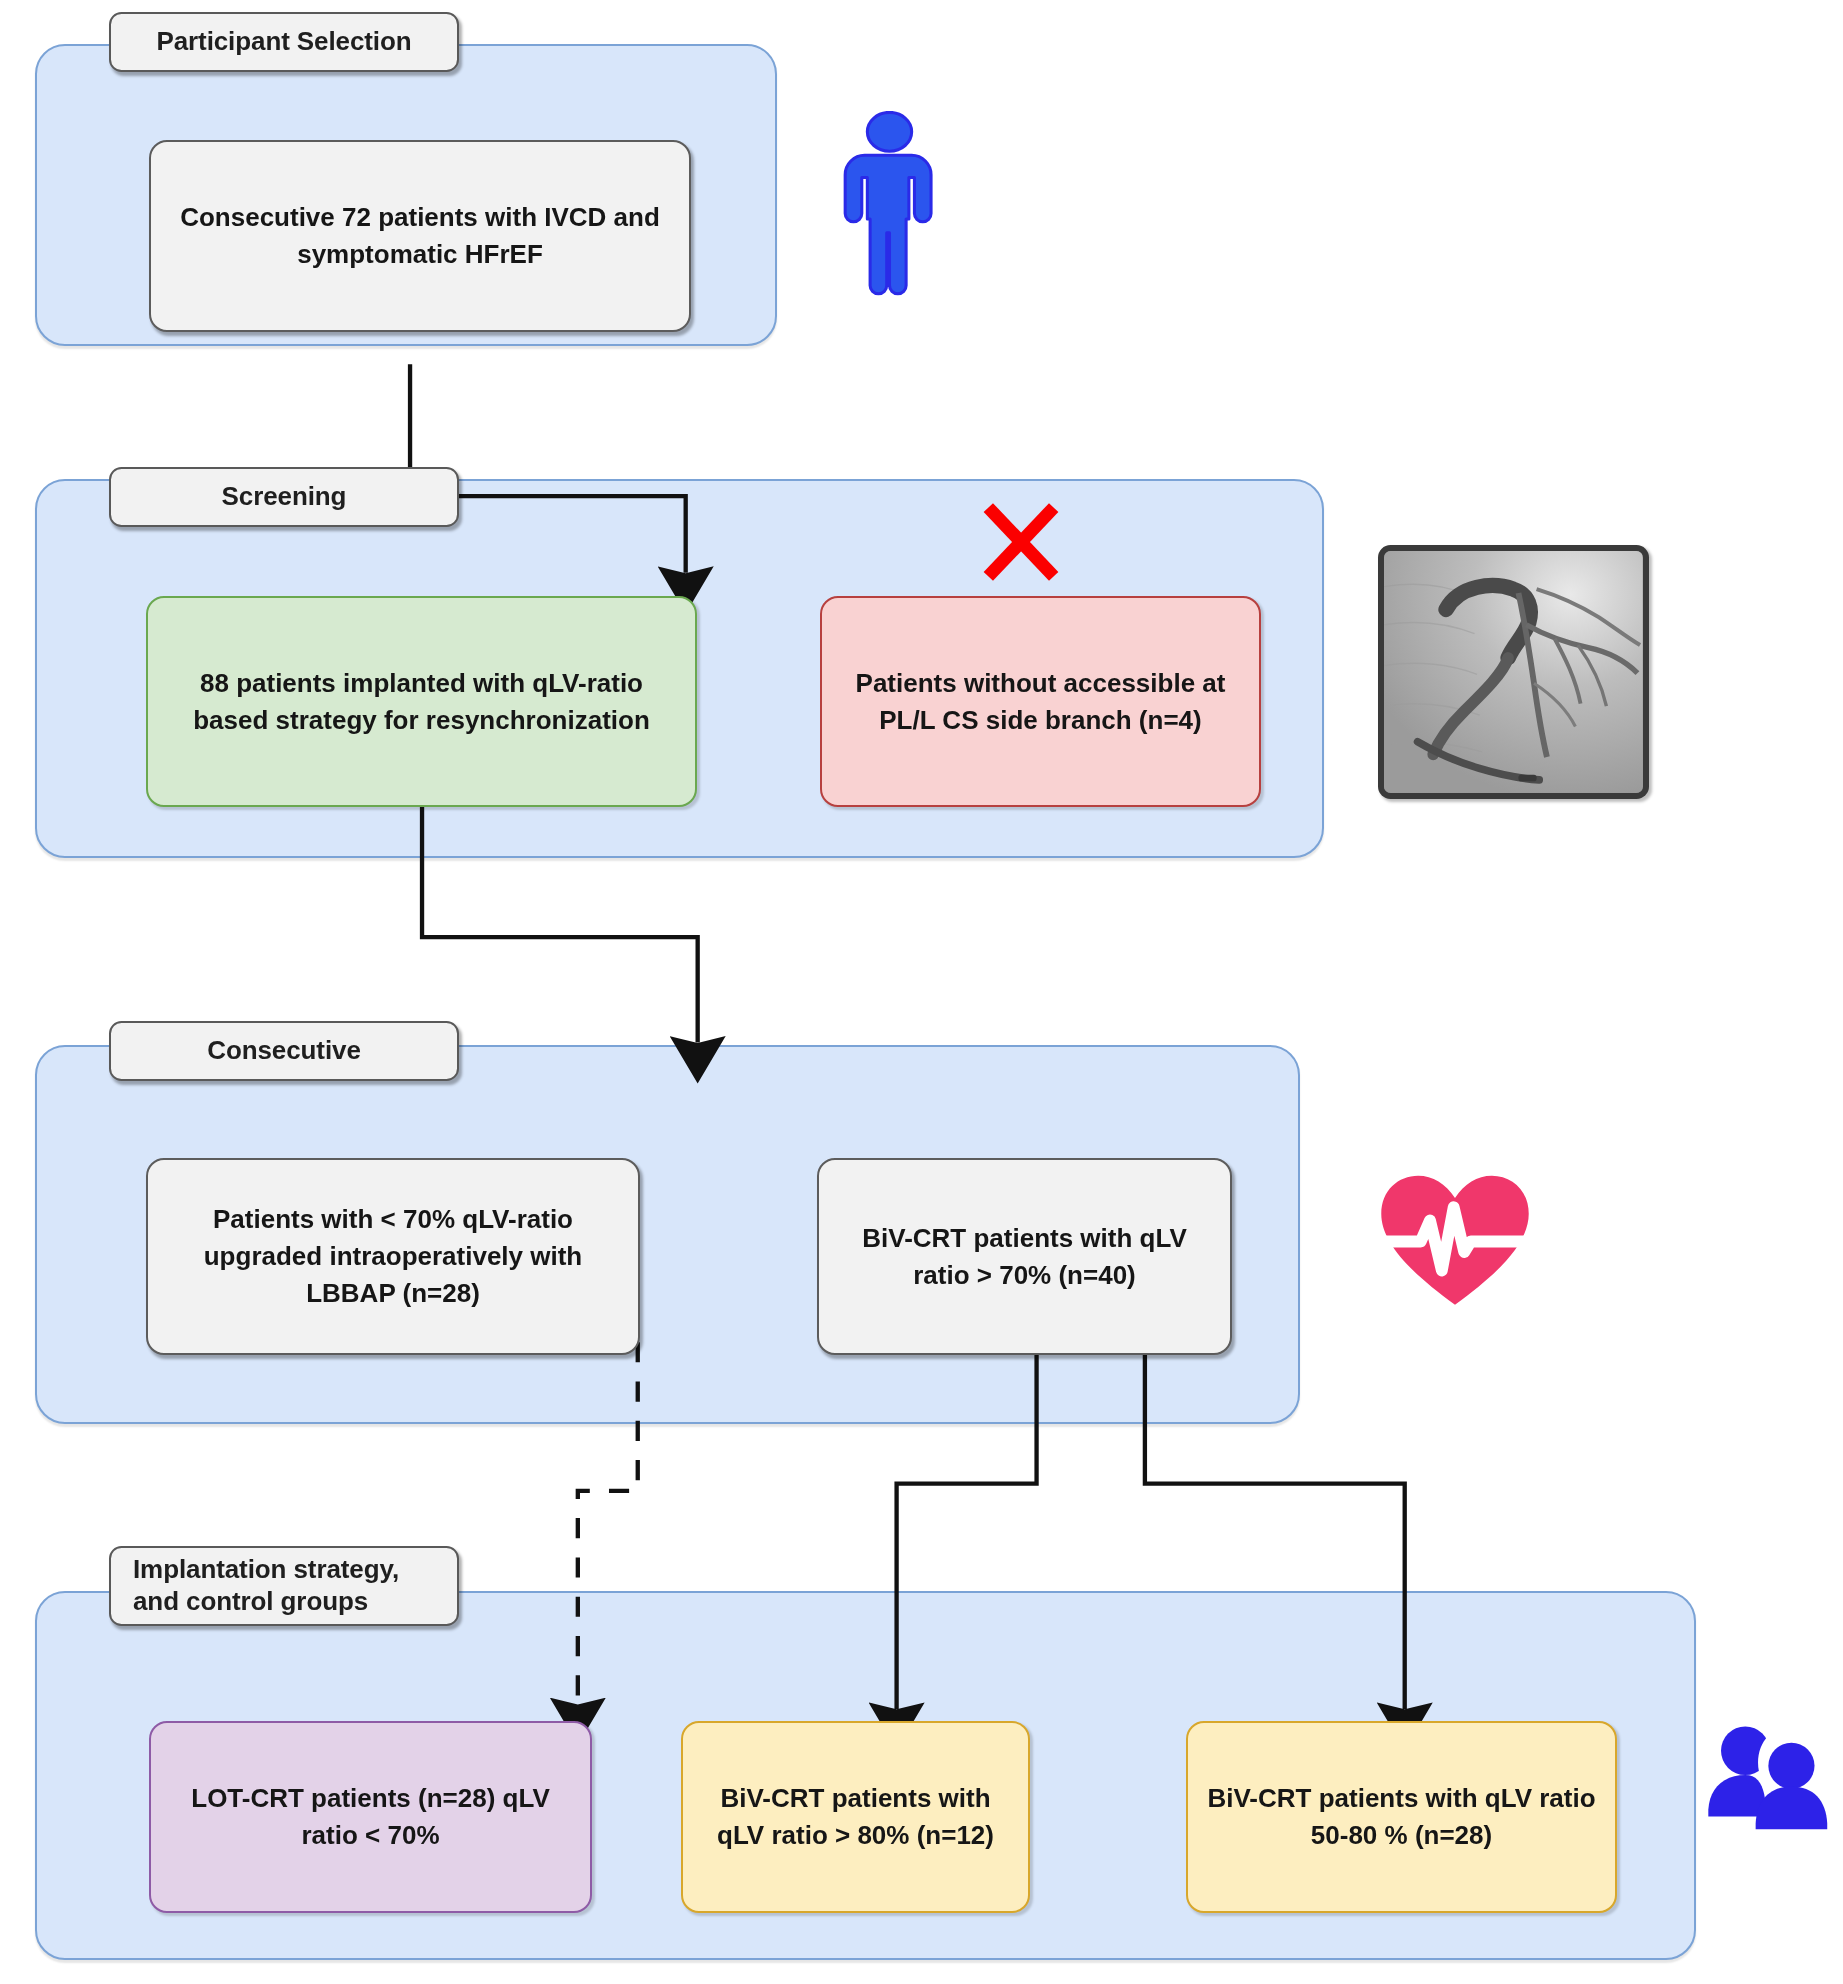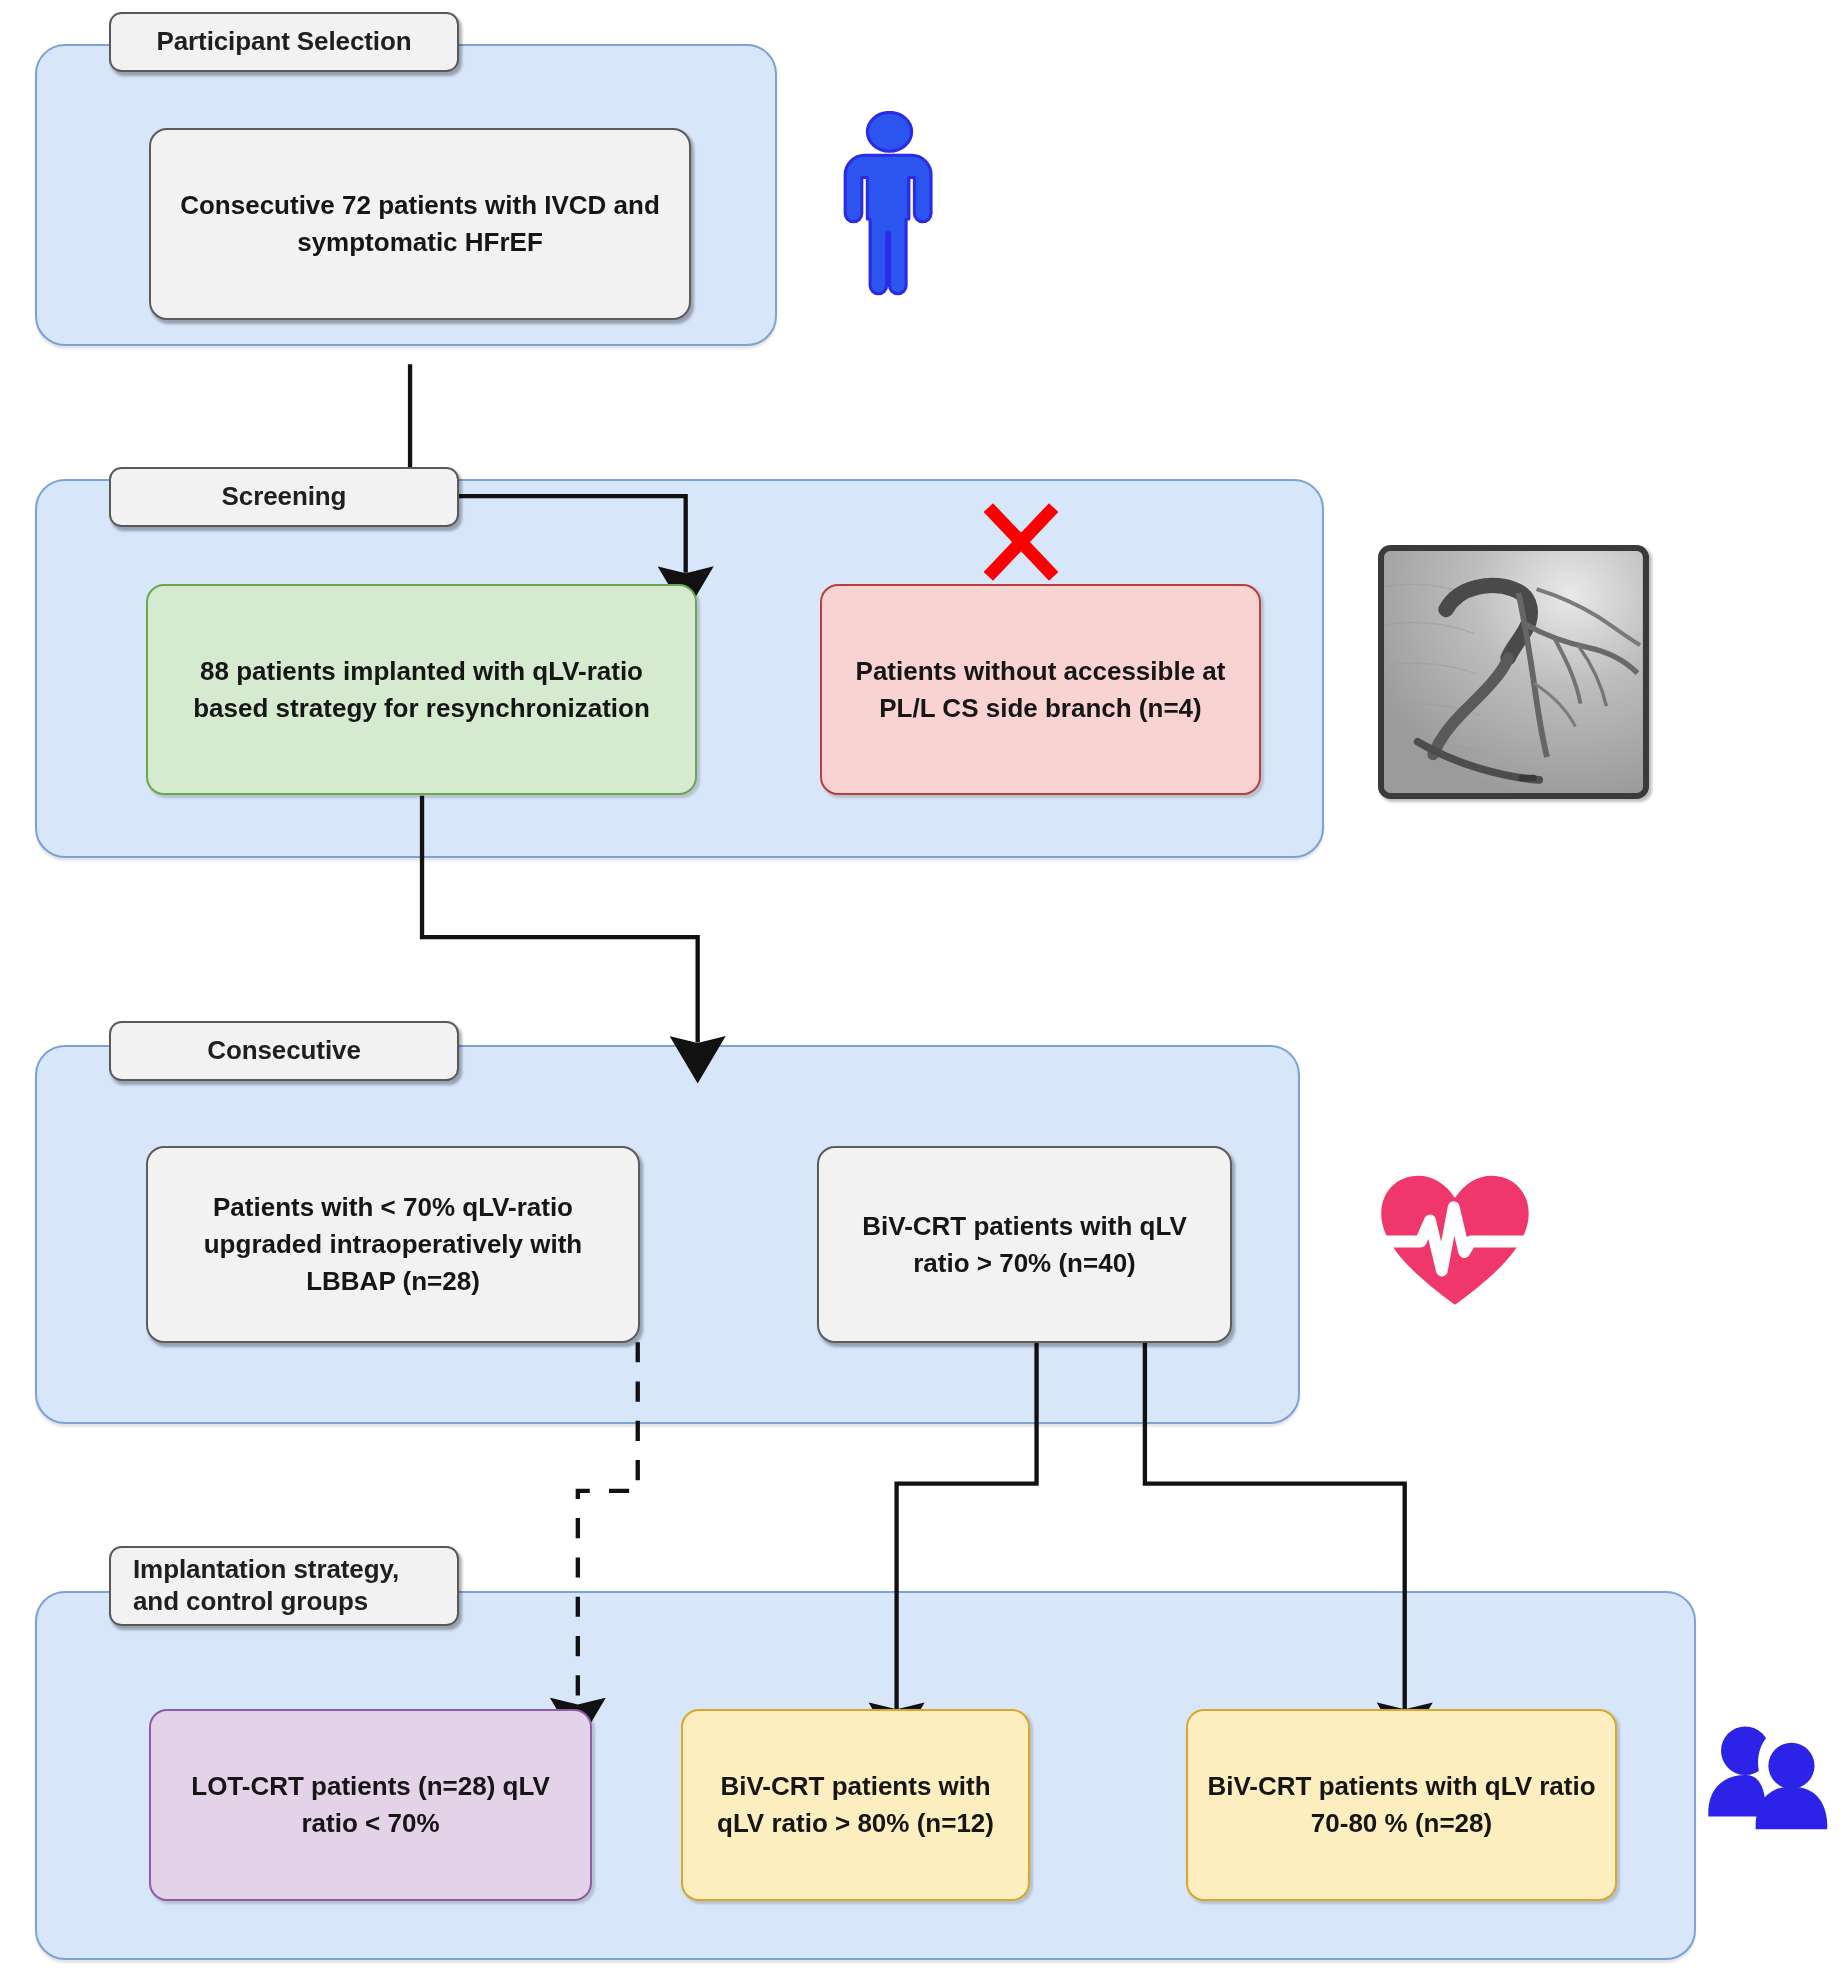--- a/index.html
+++ b/index.html
@@ -52,20 +52,21 @@
     align-items: center;
     justify-content: center;
     text-align: center;
     font-weight: bold;
     font-size: 26px;
     line-height: 1.42;
     color: #161616;
     border-radius: 18px;
     padding: 8.6px 16.3px;
     z-index: 20;
+    margin-top: 12px;
   }
   .node-grey {
     background: #f2f2f2;
     border: 2.4px solid #5c5c5c;
     box-shadow: 2.9px 3.4px 2.9px rgba(0,0,0,0.30);
   }
   .node-green {
     background: #d6ead0;
     border: 2.4px solid #6aa84f;
     box-shadow: 2.4px 2.9px 2.4px rgba(0,0,0,0.16);
@@ -248,21 +249,21 @@
 
   <div class="node node-purple" style="left:149px; top:1709px; width:443px; height:192px;">
     <span>LOT-CRT patients (n=28) qLV ratio &lt; 70%</span>
   </div>
 
   <div class="node node-yellow" style="left:681px; top:1709px; width:349px; height:192px;">
     <span>BiV-CRT patients with qLV ratio &gt; 80% (n=12)</span>
   </div>
 
   <div class="node node-yellow" style="left:1186px; top:1709px; width:431px; height:192px;">
-    <span>BiV-CRT patients with qLV ratio 70-80 % (n=28)</span>
+    <span>BiV-CRT patients with qLV ratio 50-80 % (n=28)</span>
   </div>
 
   <div class="icon-wrap" style="left:1706px; top:1714px; width:127px; height:122px;">
     <svg viewBox="0 0 110 100" width="127" height="122" xmlns="http://www.w3.org/2000/svg">
 
       <path d="M34,8 A21,21 0 0 1 55,29 A21,21 0 0 1 34,50 A21,21 0 0 1 13,29
                A21,21 0 0 1 34,8 Z" fill="#2d22e8"></path>
       <path d="M34,50 C15,50 3,62 2,80 L2,86 L52,86 L52,80 C51,62 47,50 34,50 Z" fill="#2d22e8"></path>
 
       <path d="M54,16 C44,26 42,44 50,58 C56,68 58,78 58,88 L70,88 L70,10 Z" fill="#ffffff"></path>

